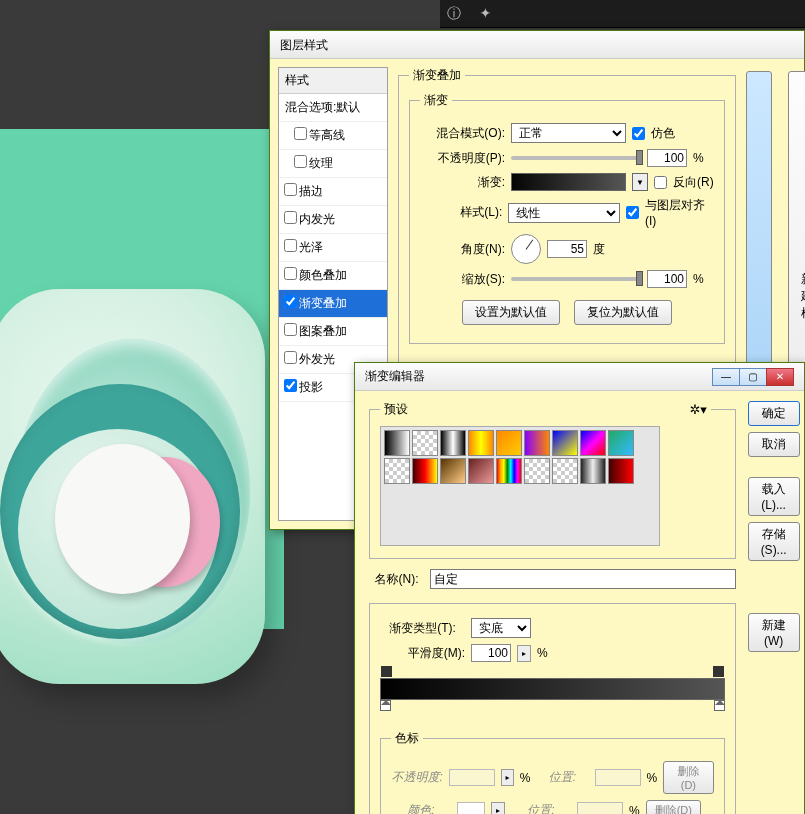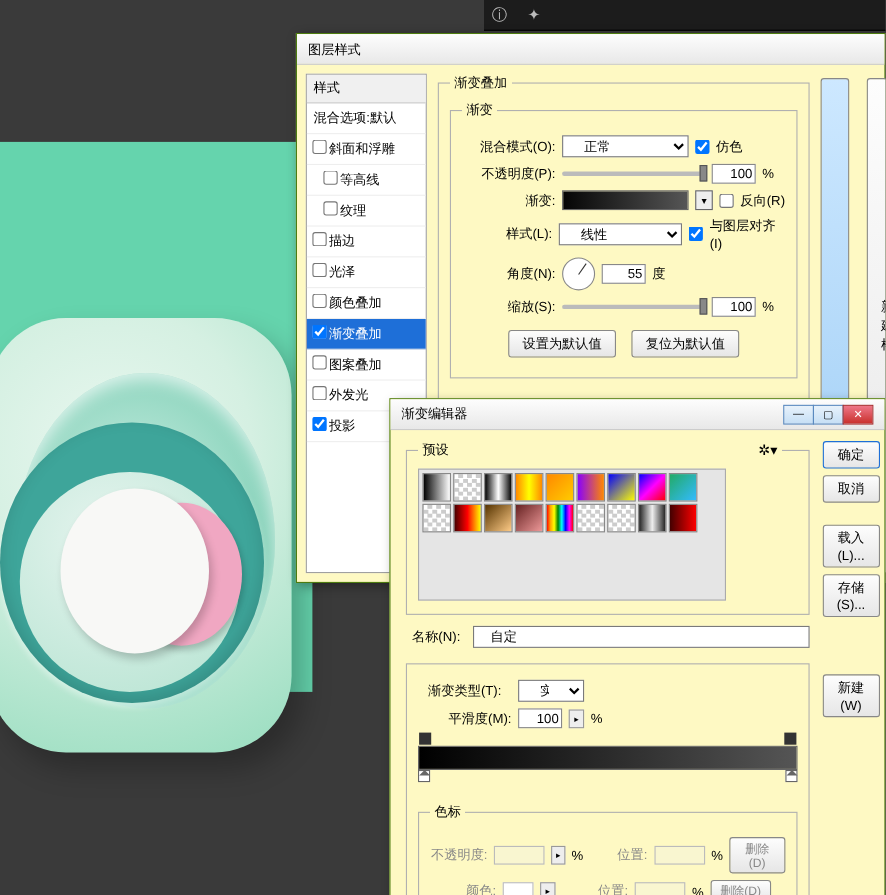--- a/index.html
+++ b/index.html
@@ -26,21 +26,21 @@
 .style-item { padding: 5px 6px 5px 20px; position: relative; cursor: default; border-bottom:1px solid #eee; }
 .style-item.sub { padding-left: 30px; }
 .style-item input { position: absolute; left: 5px; top: 5px; }
 .style-item.sub input { left: 15px; }
 .style-item.sel { background: #1e6fd8; color: #fff; }
 .settings-col { flex: 1; padding: 0 10px; }
 fieldset.fs { border: 1px solid #b0b0b0; padding: 8px 10px 12px; margin-bottom: 8px; }
 fieldset.fs legend { padding: 0 4px; }
 .row { display: flex; align-items: center; margin: 6px 0; gap: 6px; }
 .row > label { width: 85px; text-align: right; }
-select.sel, input.txt { border: 1px solid #7a7a7a; background: #fff; padding: 1px 15px; height: 20px; }
+select.sel, input.txt { border: 1px solid #7a7a7a; background: #fff; padding: 1px 3px; height: 20px; }
 select.sel { width: 115px; }
 input.num { width: 40px; text-align:right; border:1px solid #888; height:18px; padding:0 2px; }
 .slider-track { flex:1; height: 4px; background: #bbb; position: relative; border-radius:2px; max-width:130px; }
 .slider-thumb { position:absolute; top:-6px; width:7px; height:15px; background:#888; border:1px solid #555; }
 .grad-preview { width: 115px; height: 18px; border:1px solid #666; background: linear-gradient(to right, #050505, #565656); display:inline-block; }
 .drop-btn { width:16px; height:18px; border:1px solid #666; background:#eee; display:inline-flex; align-items:center; justify-content:center; font-size:8px; }
 .angle-dial { width:30px; height:30px; border:1px solid #888; border-radius:50%; background:#fff; position:relative; }
 .angle-dial::after { content:''; position:absolute; left:50%; top:50%; width:12px; height:1px; background:#333; transform-origin:left; transform:rotate(-55deg); }
 .btn { border:1px solid #888; background:linear-gradient(#fdfdfd,#e6e6e6); padding:3px 12px; border-radius:3px; cursor:default; }
 
@@ -57,21 +57,21 @@
 .preset-sw { width:26px; height:26px; border:1px solid #888; margin:1px; }
 .grad-bar-wrap { margin:16px 0 6px; }
 .grad-bar { height:22px; border:1px solid #666; background:linear-gradient(to right,#000,#555); position:relative; }
 .opstop { position:absolute; top:-13px; width:11px; height:11px; background:#333; }
 .opstop.r { right:0; }
 .cstop { position:absolute; bottom:-13px; width:11px; height:11px; border:1px solid #666; background:#fff; }
 .cstop::before { content:''; position:absolute; top:-6px; left:0; border:5px solid transparent; border-bottom-color:#666; }
 .presets-head { display:flex; justify-content:space-between; align-items:center; padding-right:4px; }
 .gear { font-size:13px; cursor:default; }
 .cs-row { display:flex; align-items:center; gap:6px; margin:6px 0; }
-.cs-row label { width:60px; text-align:right; color:#888; }
+.cs-row label { width:60px; text-align:center; color:#888;font-style:italic; }
 .cs-row .mini { width:46px; height:17px; border:1px solid #bbb; }
 .cs-row .btn.sm { padding:2px 8px; font-size:11px; color:#888; }
 .spin { width:14px; height:17px; border:1px solid #999; background:#eee; display:inline-flex; align-items:center; justify-content:center; font-size:8px; }
 .swatch { width:28px; height:17px; border:1px solid #bbb; background:#fff; }
 </style>
 </head>
 <body>
 
 <div class="top-scrap">
   <span class="ico">ⓘ</span>
@@ -88,24 +88,24 @@
     <div class="white-c"></div>
   </div>
 </div>
 
 <div class="dlg layer-style">
   <div class="dlg-title">图层样式</div>
   <div class="ls-body">
     <div class="styles-col">
       <div class="styles-hdr">样式</div>
       <div class="style-item" style="padding-left:6px;">混合选项:默认</div>
-      <div class="style-item"><input type="checkbox" style=""><span>斜面和浮雕</span></div>
       <div class="style-item sub"><input type="checkbox" style=""><span>等高线</span></div>
       <div class="style-item sub"><input type="checkbox" style=""><span>纹理</span></div>
       <div class="style-item"><input type="checkbox" style=""><span>描边</span></div>
+      <div class="style-item"><input type="checkbox" style=""><span>内发光</span></div>
       <div class="style-item"><input type="checkbox" style=""><span>光泽</span></div>
       <div class="style-item"><input type="checkbox" style=""><span>颜色叠加</span></div>
       <div class="style-item sel"><input type="checkbox" checked="" style=""><span>渐变叠加</span></div>
       <div class="style-item"><input type="checkbox" style=""><span>图案叠加</span></div>
       <div class="style-item"><input type="checkbox" style=""><span>外发光</span></div>
       <div class="style-item"><input type="checkbox" checked="" style=""><span>投影</span></div>
     </div>
 
     <div class="settings-col">
       <fieldset class="fs">

